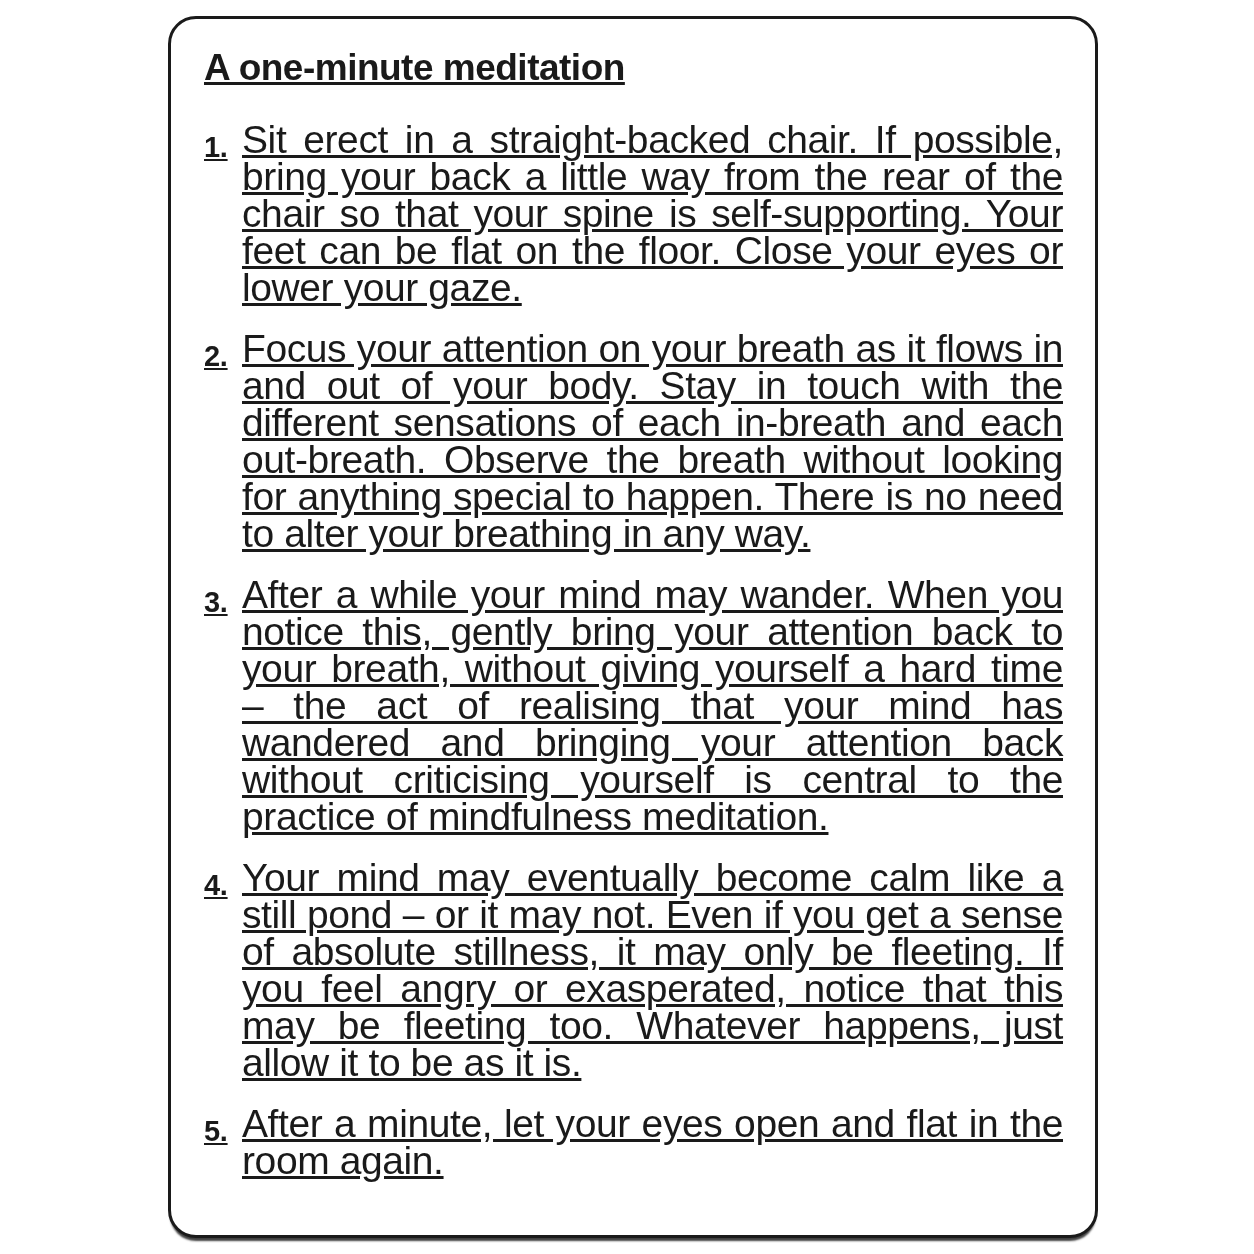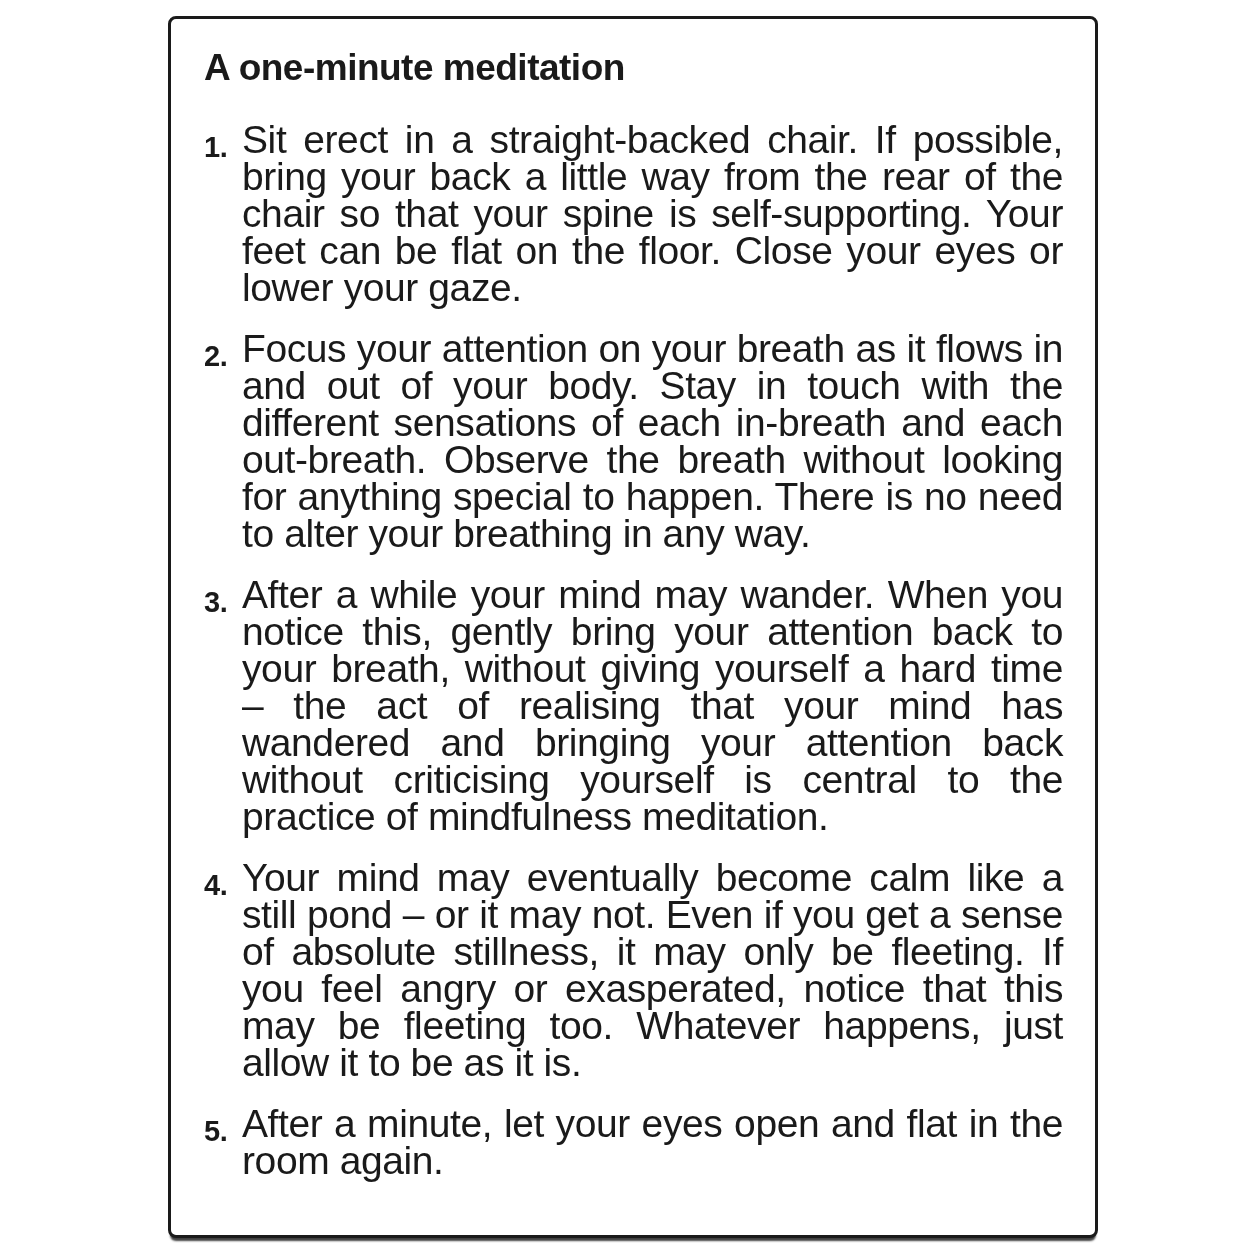--- a/index.html
+++ b/index.html
@@ -19,24 +19,25 @@
     overflow: hidden;
   }
 
   .box {
     position: absolute;
     left: 168px;
     top: 16px;
     width: 930px;
     height: 1222px;
     border: 3px solid #1a1a1a;
-    border-radius: 8px;
+    border-radius: 28px;
     background: #ffffff;
     padding: 28px 32px 20px 33px;
     box-shadow: 0 5px 2px -2px rgba(0,0,0,0.75);
+    text-decoration: underline;
   }
 
   .title {
     font-size: 37px;
     font-weight: bold;
     letter-spacing: -0.5px;
     margin-bottom: 32px;
   }
 
   ol.steps {

